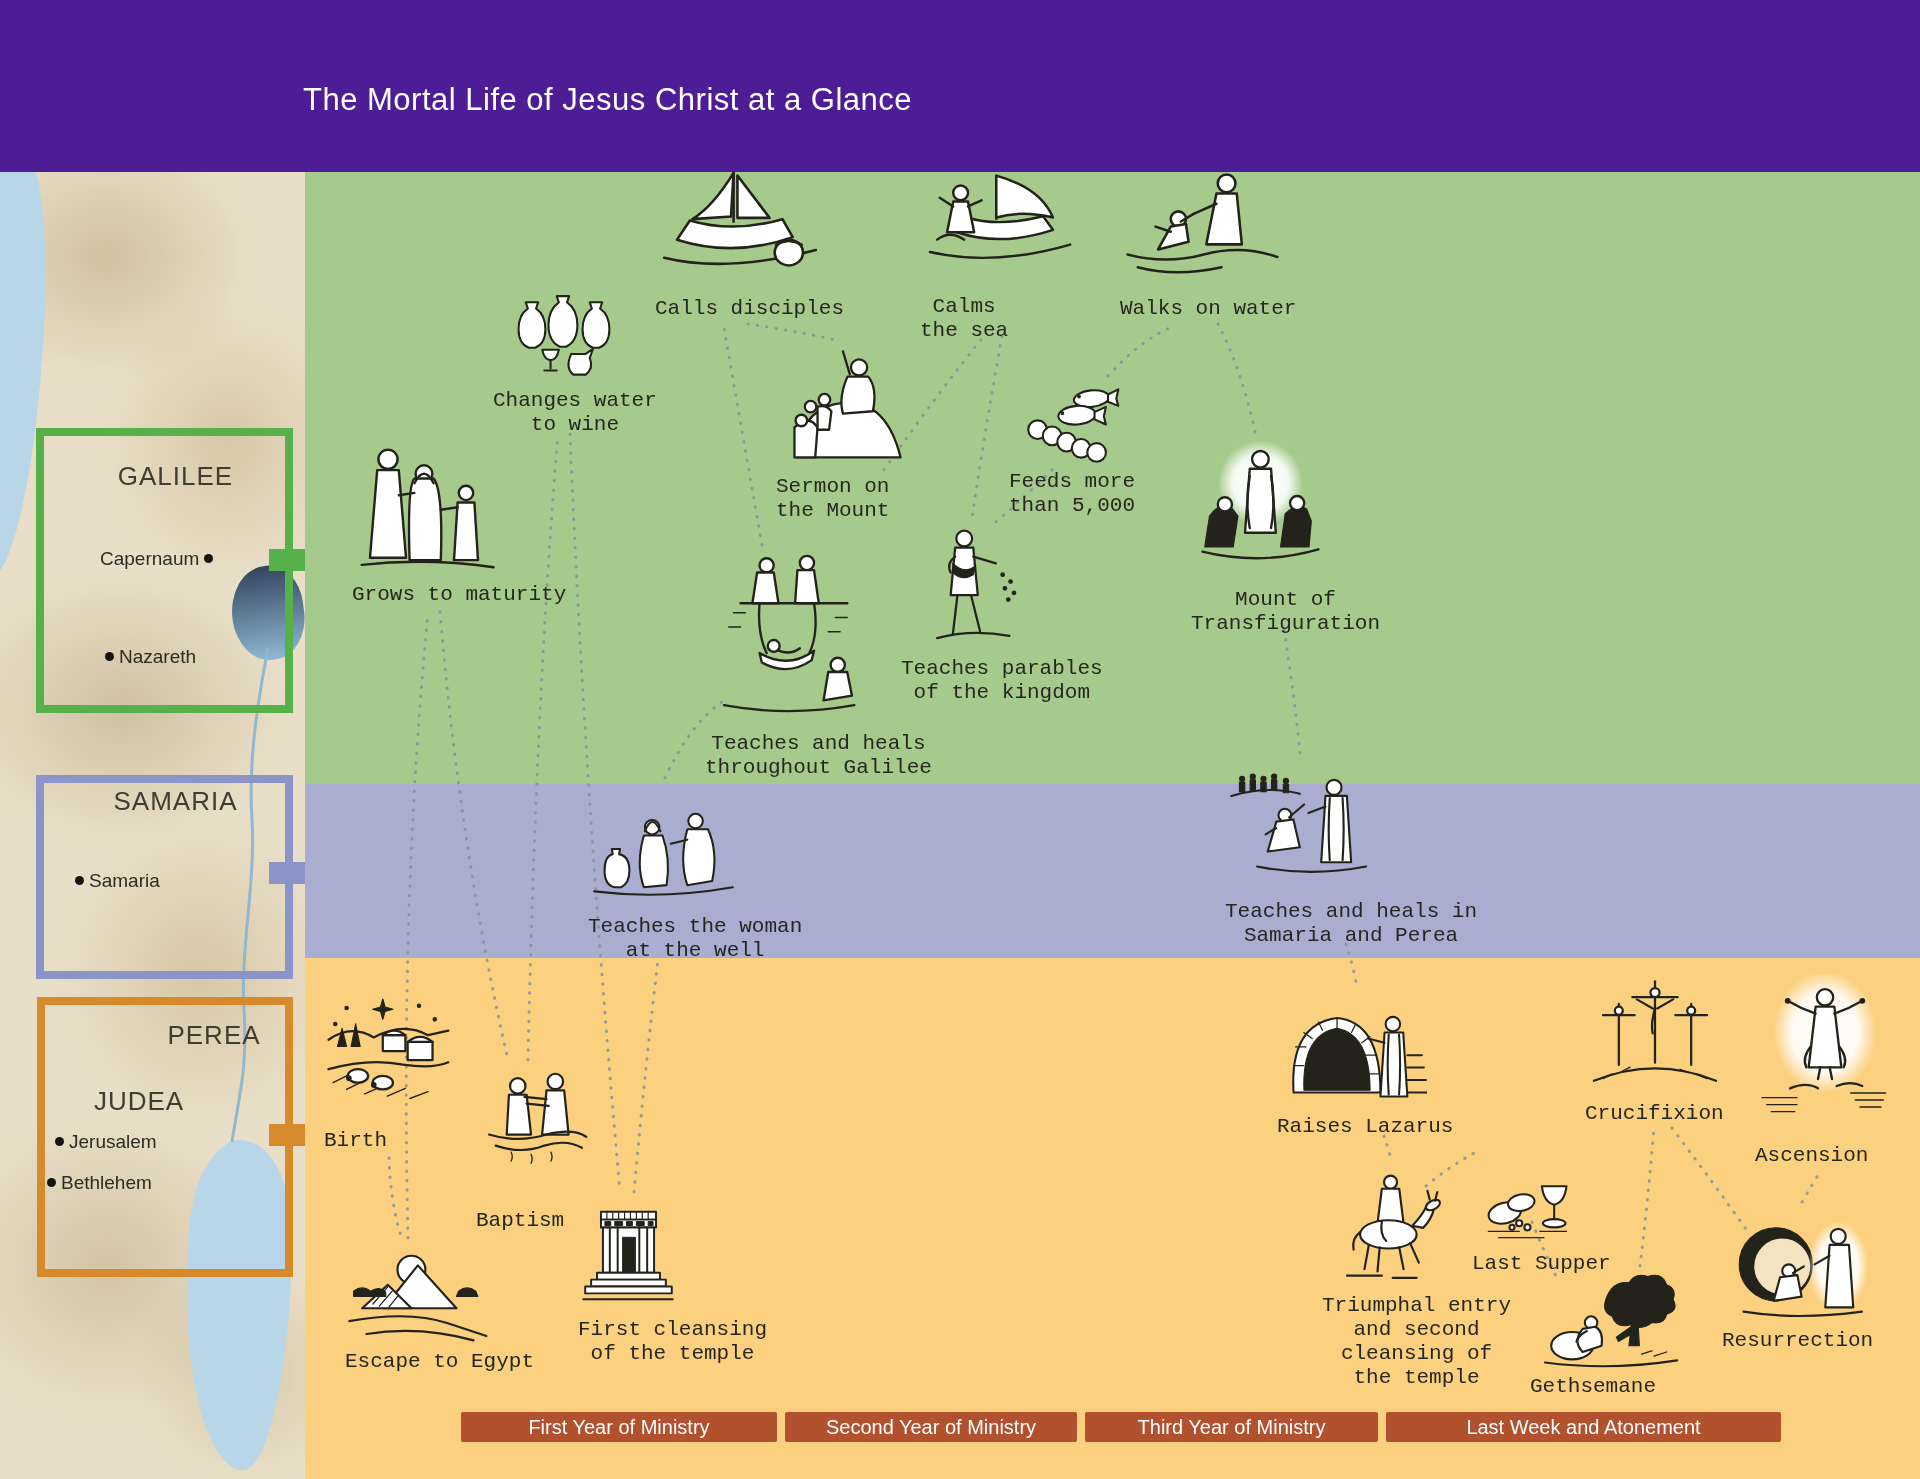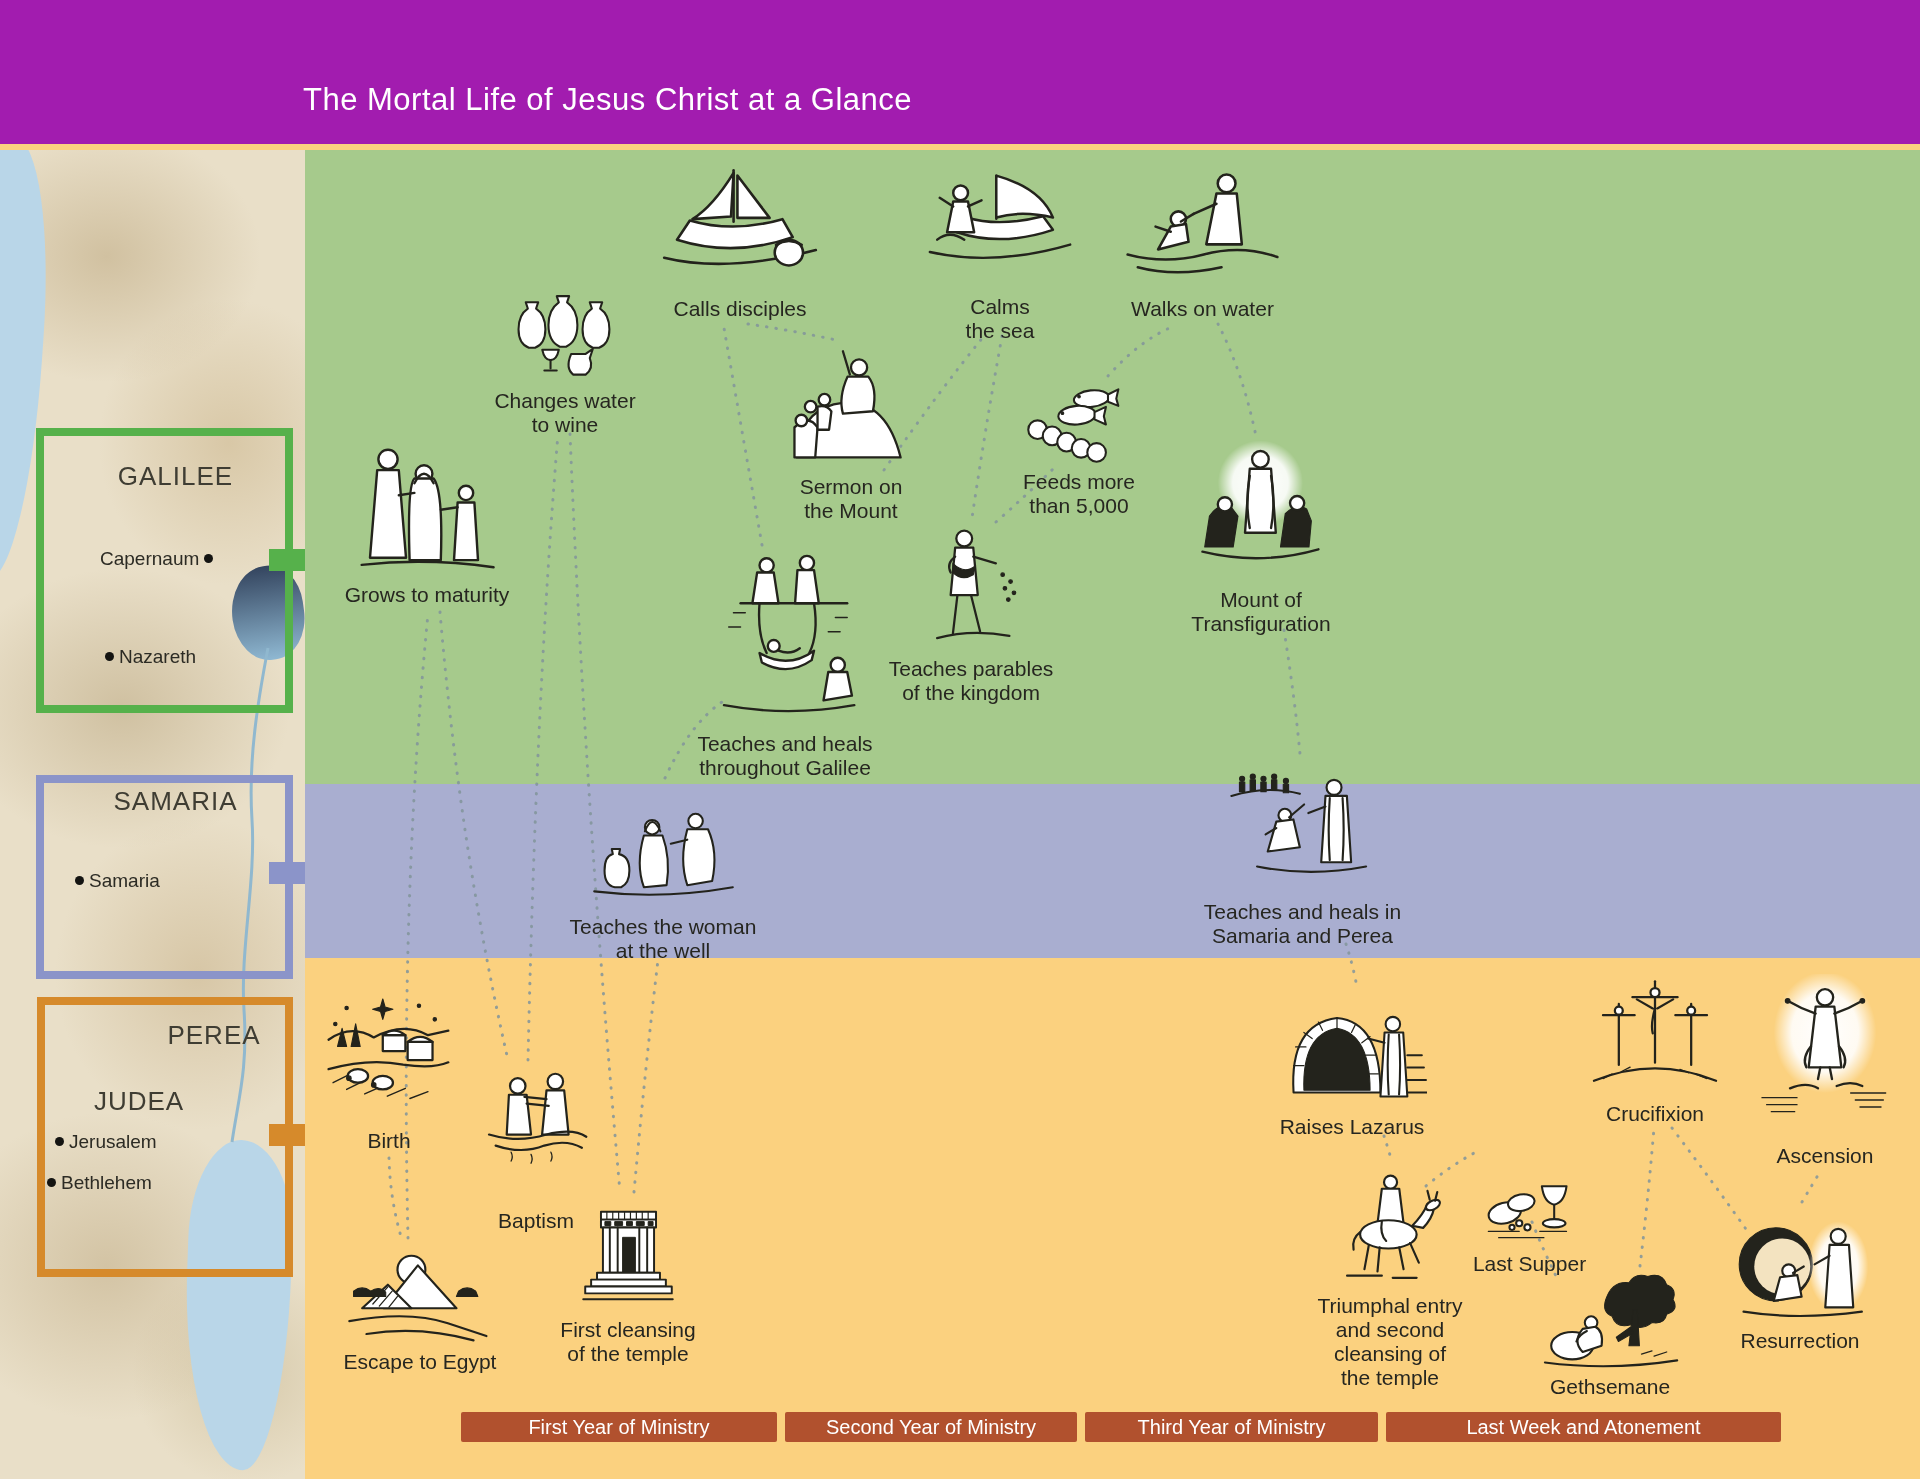--- a/index.html
+++ b/index.html
@@ -1,20 +1,20 @@
 <!DOCTYPE html>
 <html><head>
 <meta charset="utf-8">
 <style>
   html,body{margin:0;padding:0;}
   body{width:1920px;height:1479px;position:relative;overflow:hidden;
        font-family:"Liberation Sans", sans-serif;background:#fbd17f;}
 
   
-  .header{position:absolute;left:0;top:0;width:1920px;height:144px;background:#a21caf;z-index:5;}
+  .header{position:absolute;left:0;top:0;width:1920px;height:172px;background:#4c1d95;z-index:5;}
   .header h1{position:absolute;left:303px;top:82px;margin:0;font-size:31px;font-weight:normal;
              color:#ffffff;letter-spacing:.5px;}
 
   
   .band{position:absolute;left:305px;width:1615px;z-index:1;}
   .band-galilee{top:150px;height:634px;background:#a6ca8c;}
   .band-samaria{top:784px;height:174px;background:#a9aed0;}
   .band-judea{top:958px;height:521px;background:#fbd17f;}
 
   
@@ -47,21 +47,21 @@
 
   .region-name{position:absolute;font-size:26px;color:#3f3d33;letter-spacing:1px;text-align:center;padding-left:19px;}
   .city{position:absolute;font-size:19px;color:#2c2b24;white-space:nowrap;}
   .dot{display:inline-block;width:9px;height:9px;border-radius:50%;background:#141412;
        vertical-align:middle;margin:0 5px 3px 5px;}
 
   
   svg.connectors{position:absolute;left:0;top:0;z-index:3;pointer-events:none;}
 
   
-  .event{position:absolute;z-index:4;display:flex;flex-direction:column;align-items:center;}
+  .event{position:absolute;z-index:4;display:flex;flex-direction:column;align-items:flex-start;font-family:Liberation Mono, monospace;}
   .illo{width:100%;}
   .illo svg{display:block;width:100%;}
   .illo .f{fill:#ffffff;stroke:#23231c;stroke-width:2;stroke-linecap:round;stroke-linejoin:round;}
   .illo .k{fill:#23231c;stroke:#23231c;stroke-width:1;stroke-linejoin:round;}
   .illo .n{fill:none;stroke:#23231c;stroke-width:2;stroke-linecap:round;stroke-linejoin:round;}
   .illo .t{fill:none;stroke:#23231c;stroke-width:1.2;stroke-linecap:round;}
   .event-label{margin-top:2px;font-size:21px;line-height:1.14;color:#262620;text-align:center;}
   .event-label span{display:block;white-space:nowrap;}
 
   

